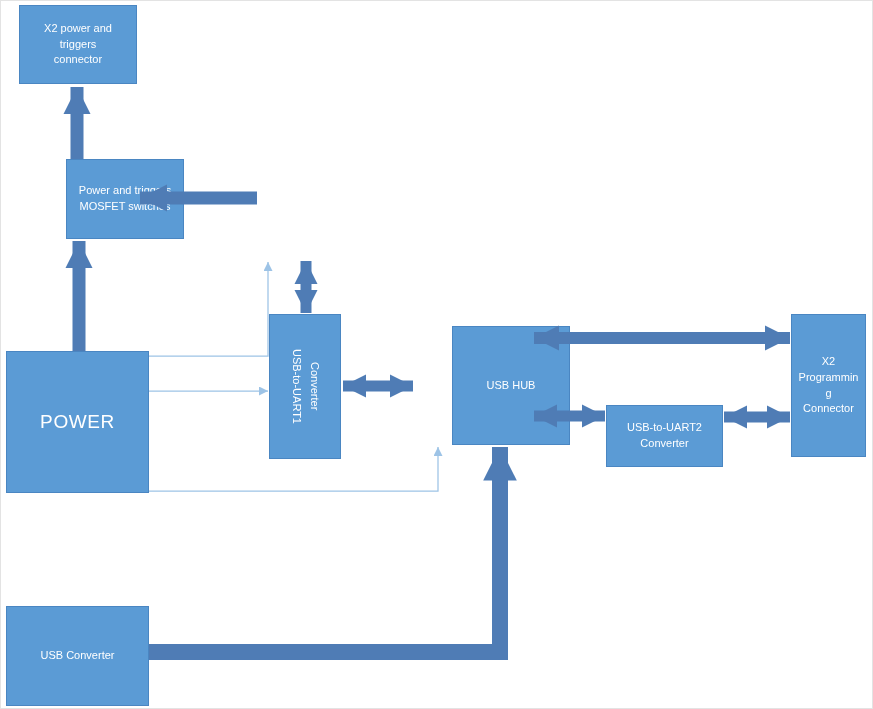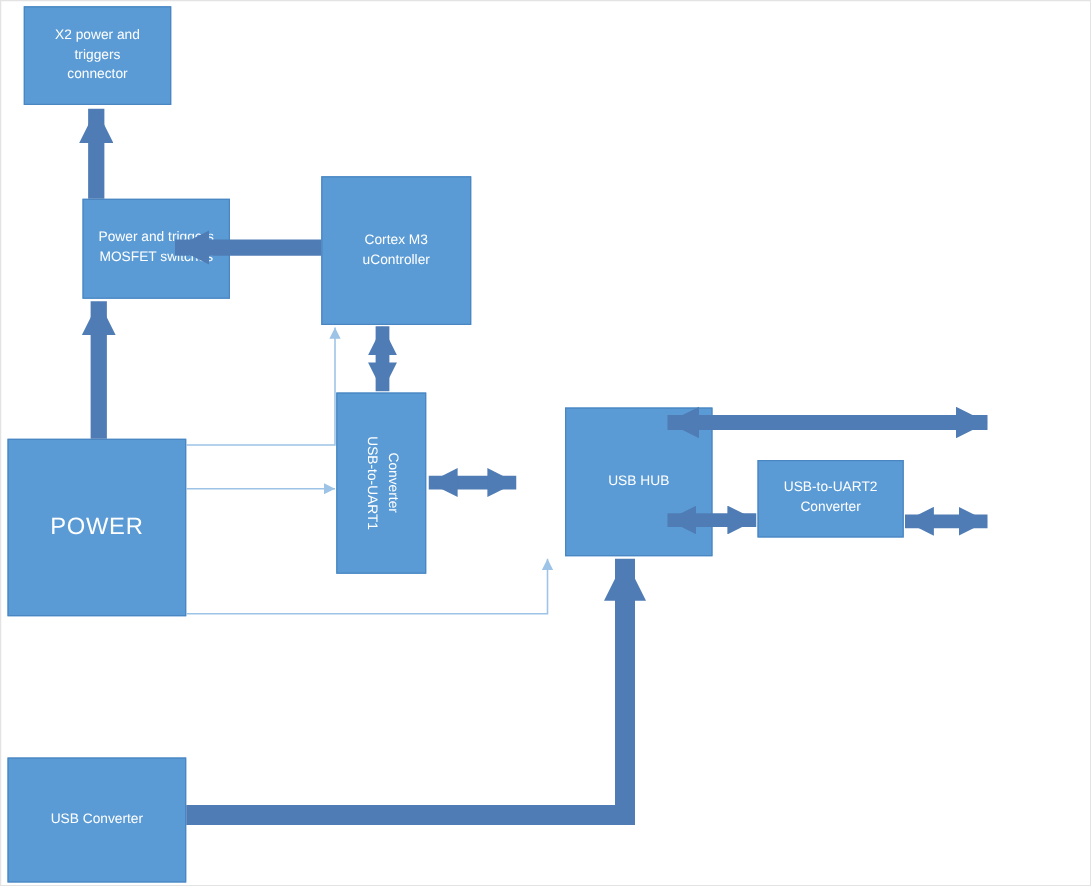--- a/index.html
+++ b/index.html
@@ -52,43 +52,45 @@
     <span class="label">X2 power and
 triggers
 connector</span>
   </div>
 
   <div class="block" style="left:18px;top:158px;width:118px;height:80px;margin-left:47px;">
     <span class="label">Power and triggers
 MOSFET switches</span>
   </div>
 
-  <div class="block" style="left:256px;top:140px;width:120px;height:119px;">
-    <span class="label">Cortex M3
-uController</span>
-  </div>
 
   <div class="block" style="left:268px;top:313px;width:72px;height:145px;">
     <span class="label vertical">USB-to-UART1
 Converter</span>
   </div>
 
   <div class="block" style="left:5px;top:350px;width:143px;height:142px;">
     <span class="label big">POWER</span>
   </div>
 
   <div class="block" style="left:413px;top:325px;width:118px;height:119px;margin-left:38px;">
     <span class="label">USB HUB</span>
   </div>
 
-  <div class="block" style="left:605px;top:367px;width:117px;height:62px;">
+  <div class="block" style="left:605px;top:404px;width:117px;height:62px;">
     <span class="label">USB-to-UART2
 Converter</span>
   </div>
 
+  <div class="block" style="left:790px;top:313px;width:75px;height:143px;">
+    <span class="label">X2
+Programmin
+g
+Connector</span>
+  </div>
 
   <div class="block" style="left:5px;top:605px;width:143px;height:100px;">
     <span class="label">USB Converter</span>
   </div>
 
   <svg class="wires" width="873" height="709" viewBox="0 0 873 709">
     <defs>
       <marker id="ah" viewBox="0 0 10 10" refX="10" refY="5" markerWidth="2.1" markerHeight="2.1" orient="auto-start-reverse" markerUnits="strokeWidth">
         <path d="M0,0 L10,5 L0,10 Z" class="arrow-head"></path>
       </marker>

